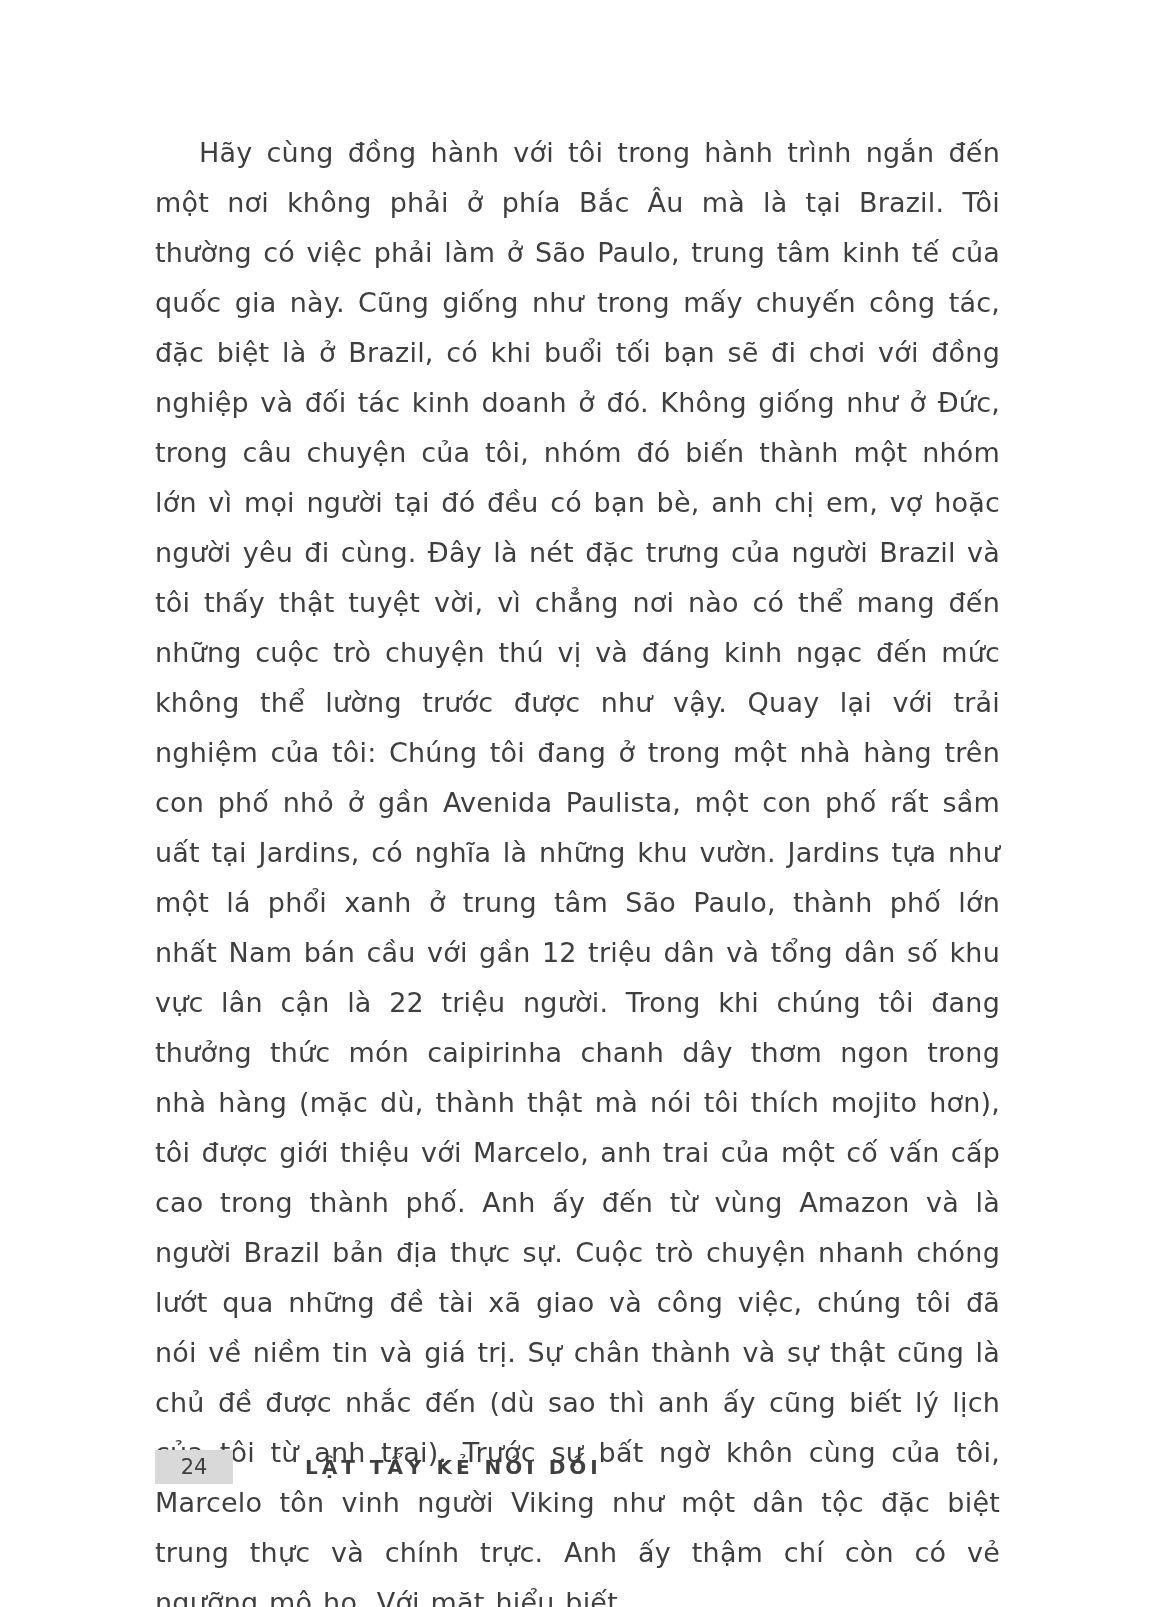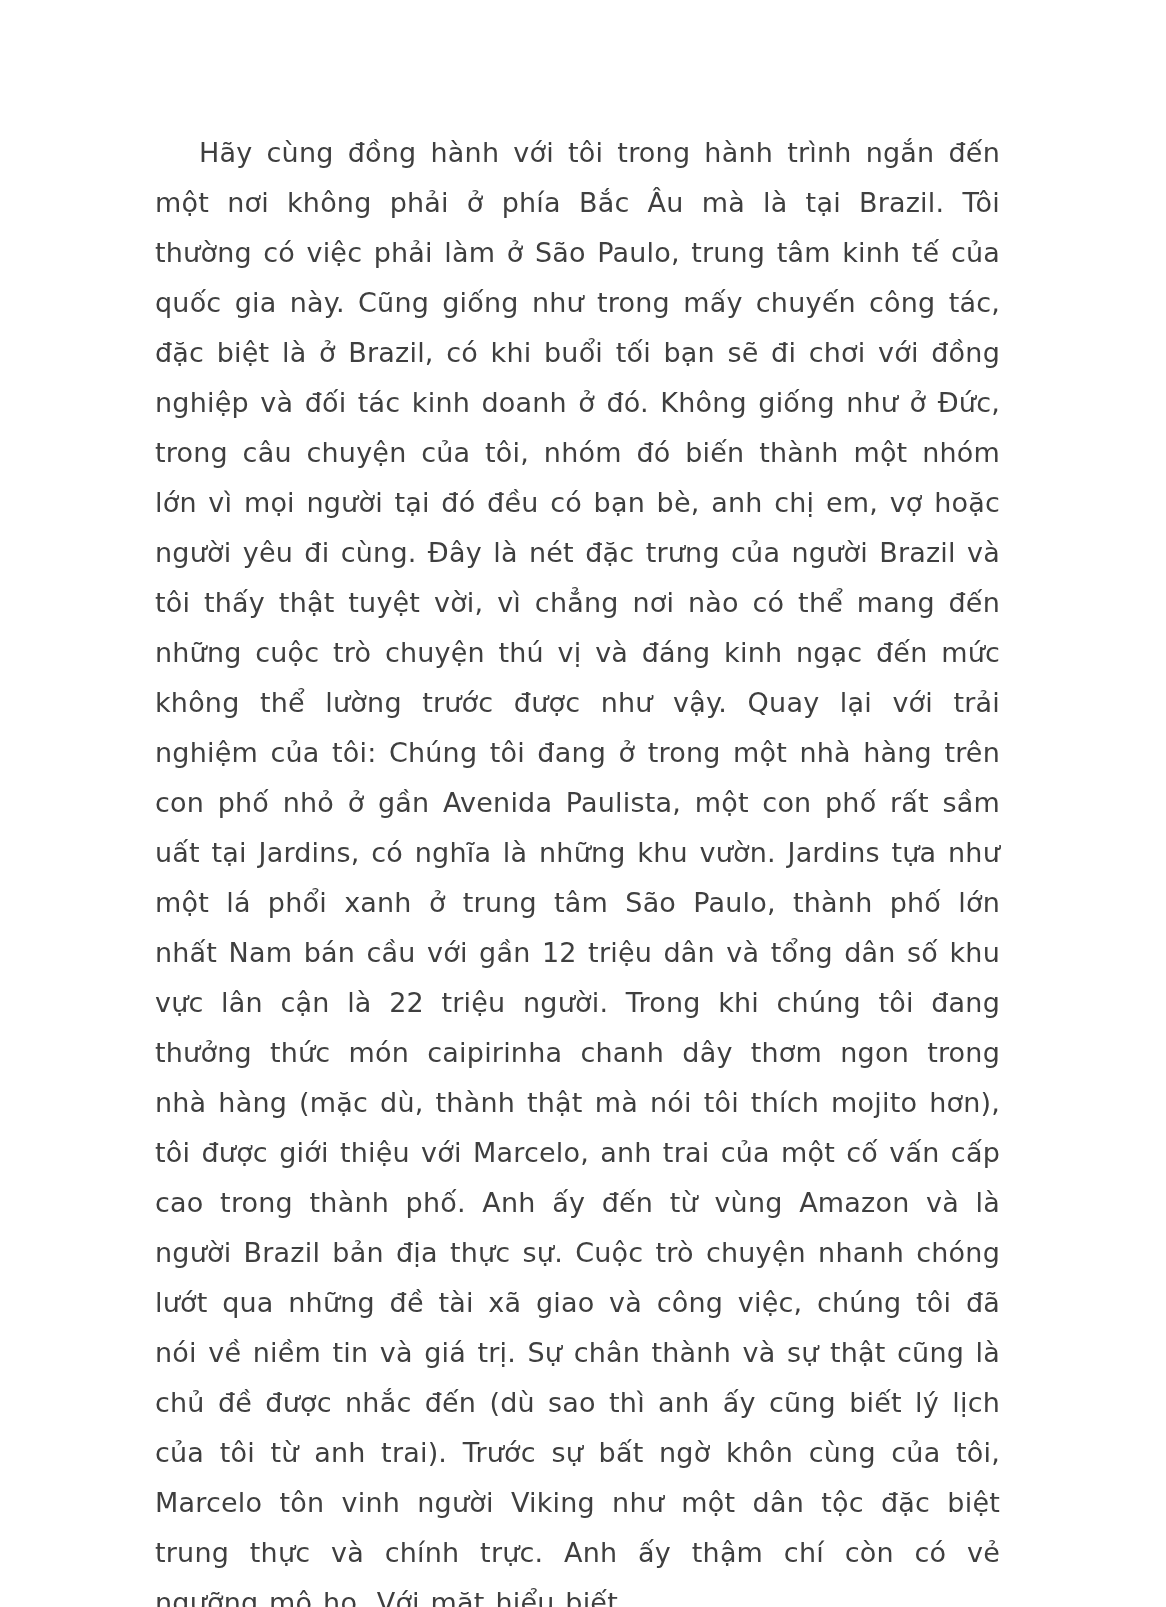--- a/index.html
+++ b/index.html
@@ -59,13 +59,17 @@
     color: #3f3f3f;
   }
 </style>
 </head>
 <body>
 
 <div class="page">
   <div class="text-block">
     <p class="para">Hãy cùng đồng hành với tôi trong hành trình ngắn đến một nơi không phải ở phía Bắc Âu mà là tại Brazil. Tôi thường có việc phải làm ở São Paulo, trung tâm kinh tế của quốc gia này. Cũng giống như trong mấy chuyến công tác, đặc biệt là ở Brazil, có khi buổi tối bạn sẽ đi chơi với đồng nghiệp và đối tác kinh doanh ở đó. Không giống như ở Đức, trong câu chuyện của tôi, nhóm đó biến thành một nhóm lớn vì mọi người tại đó đều có bạn bè, anh chị em, vợ hoặc người yêu đi cùng. Đây là nét đặc trưng của người Brazil và tôi thấy thật tuyệt vời, vì chẳng nơi nào có thể mang đến những cuộc trò chuyện thú vị và đáng kinh ngạc đến mức không thể lường trước được như vậy. Quay lại với trải nghiệm của tôi: Chúng tôi đang ở trong một nhà hàng trên con phố nhỏ ở gần Avenida Paulista, một con phố rất sầm uất tại Jardins, có nghĩa là những khu vườn. Jardins tựa như một lá phổi xanh ở trung tâm São Paulo, thành phố lớn nhất Nam bán cầu với gần 12 triệu dân và tổng dân số khu vực lân cận là 22 triệu người. Trong khi chúng tôi đang thưởng thức món caipirinha chanh dây thơm ngon trong nhà hàng (mặc dù, thành thật mà nói tôi thích mojito hơn), tôi được giới thiệu với Marcelo, anh trai của một cố vấn cấp cao trong thành phố. Anh ấy đến từ vùng Amazon và là người Brazil bản địa thực sự. Cuộc trò chuyện nhanh chóng lướt qua những đề tài xã giao và công việc, chúng tôi đã nói về niềm tin và giá trị. Sự chân thành và sự thật cũng là chủ đề được nhắc đến (dù sao thì anh ấy cũng biết lý lịch của tôi từ anh trai). Trước sự bất ngờ khôn cùng của tôi, Marcelo tôn vinh người Viking như một dân tộc đặc biệt trung thực và chính trực. Anh ấy thậm chí còn có vẻ ngưỡng mộ họ. Với mặt hiểu biết</p>
   </div>
+  <div class="footer">
+    <span class="page-num">24</span>
+    <span class="book-title">LẬT TẨY KẺ NÓI DỐI</span>
+  </div>
 </div>
 
 </body></html>

